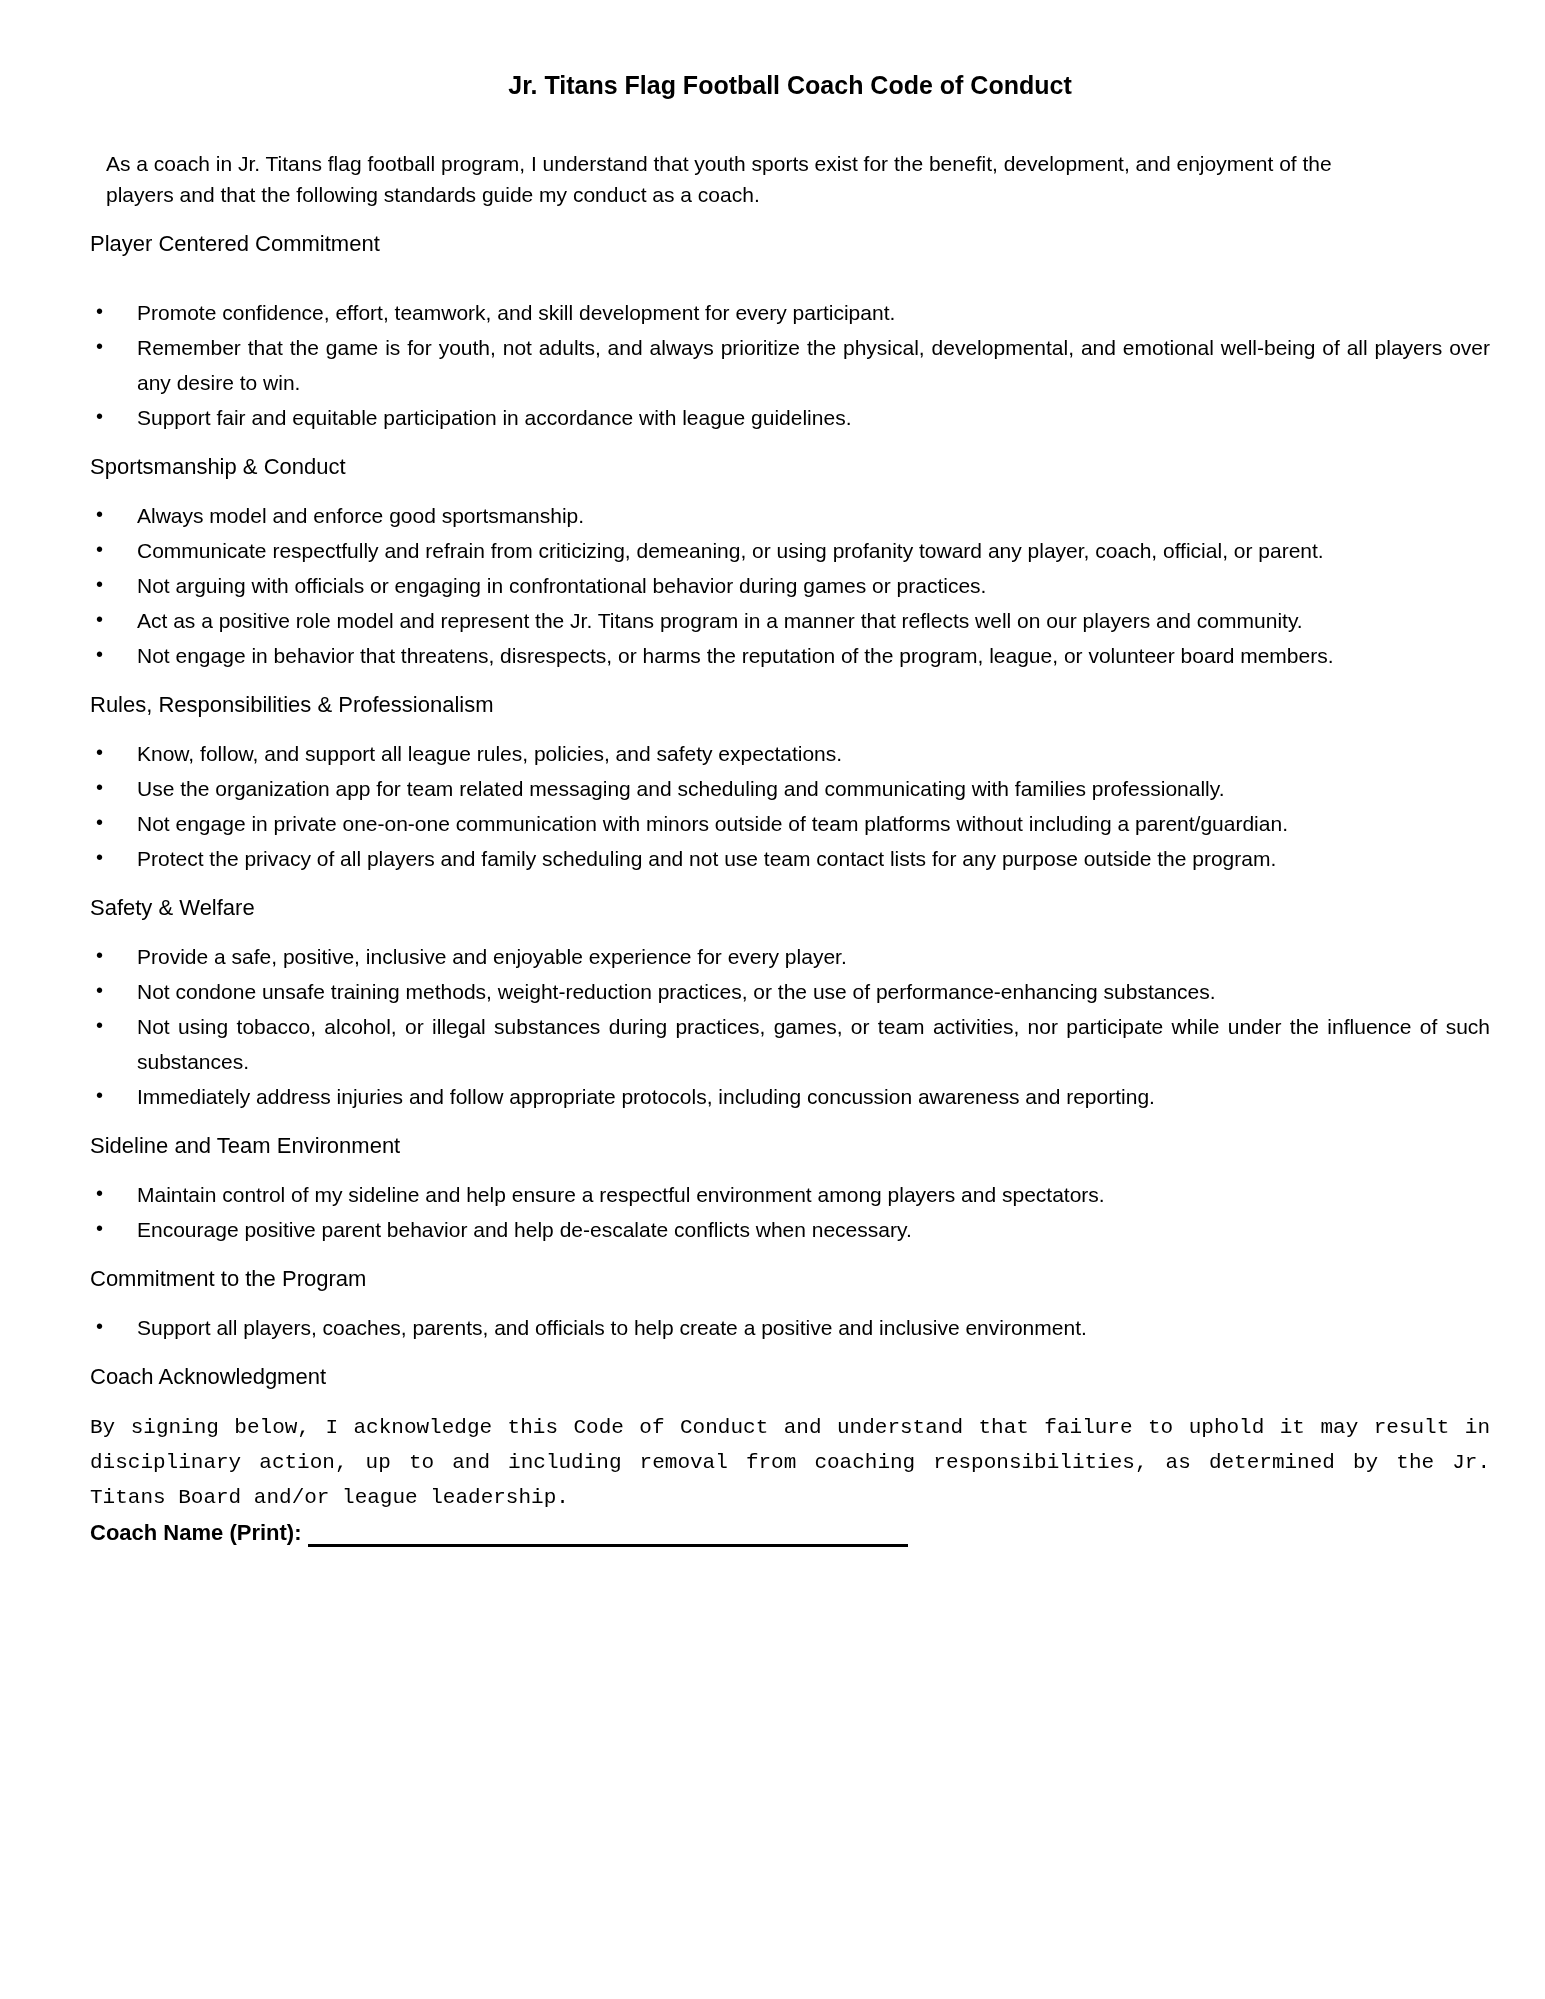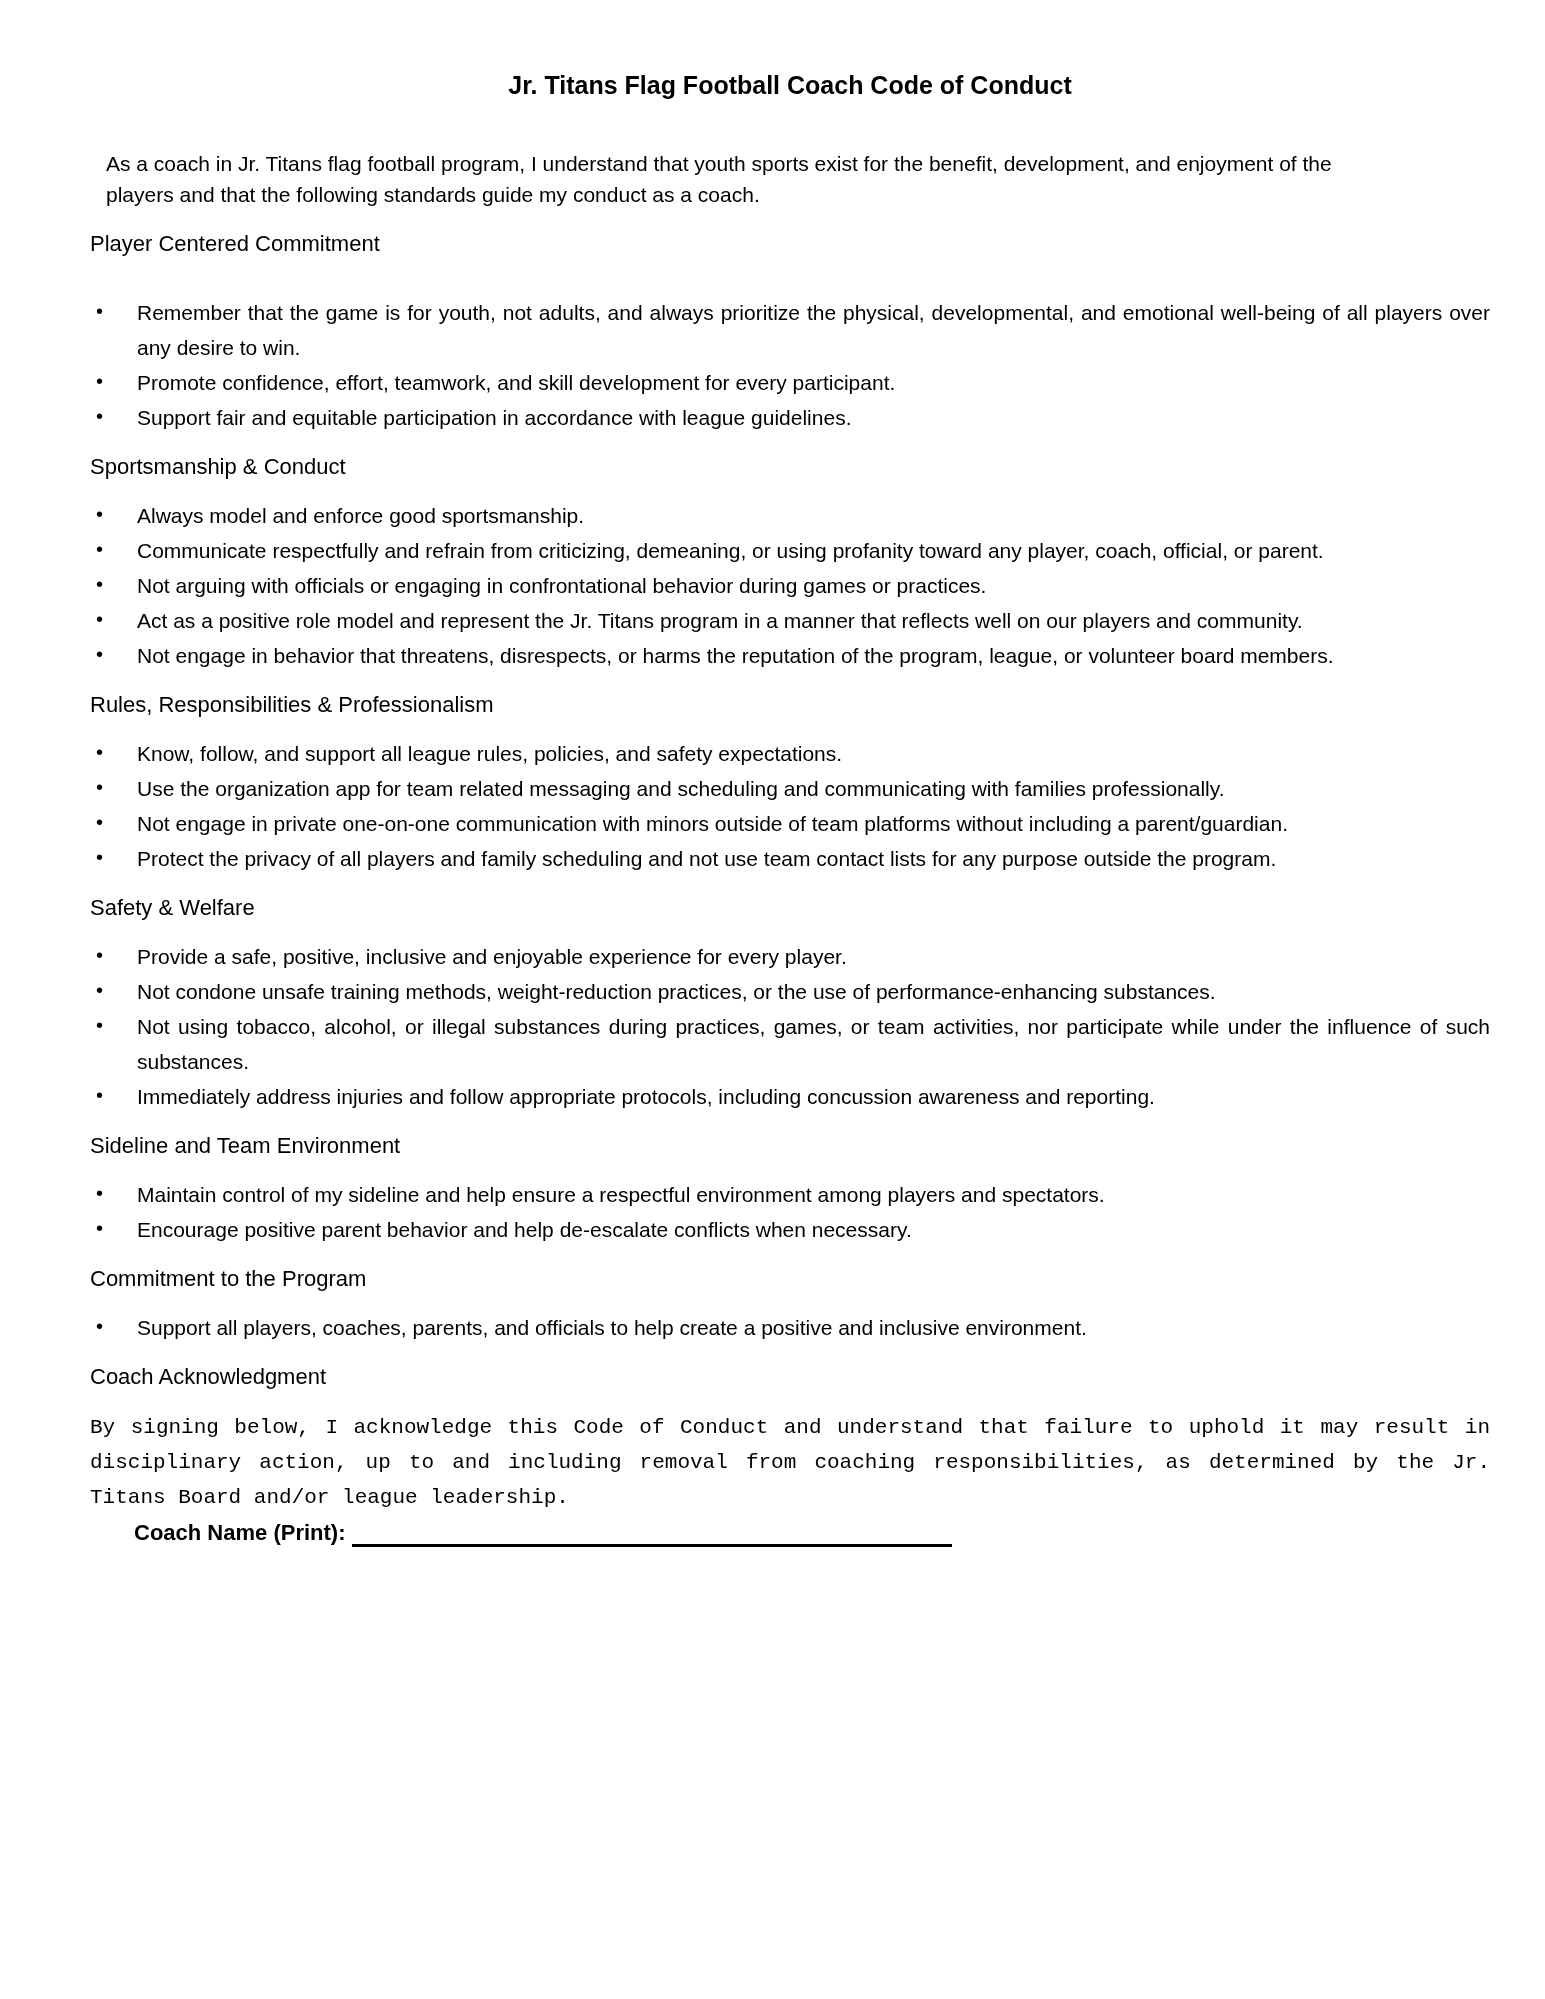--- a/index.html
+++ b/index.html
@@ -62,21 +62,21 @@
     font-family:Liberation Mono, monospace;
   }
   .sig-block { margin-top:0; }
   .sig-row {
     font-size:22px;
     line-height:35px;
     font-weight:700;
     white-space:nowrap;
     margin-top:13px;
   }
-  .sig-row:first-child { margin-top:0;margin-left:44px; }
+  .sig-row:first-child { margin-top:0; }
   .uline {
     display:inline-block;
     height:14px;
     border-bottom:3px solid #000000;
     margin-left:7px;
     vertical-align:-7px;
   }
   .uline-0 { width:600px; }
   .uline-1 { width:636px; }
   .uline-2 { width:300px; }
@@ -87,22 +87,22 @@
 <div class="page">
 
   <h1 class="doc-title">Jr. Titans Flag Football Coach Code of Conduct</h1>
 
   <p class="intro">As a coach in Jr. Titans flag football program, I understand that youth sports exist for the benefit, development, and enjoyment of the players and that the following standards guide my conduct as a coach.</p>
 
   <div id="sections">
   <section>
     <h2 class="sec-heading">Player Centered Commitment</h2>
     <ul class="bullets">
+          <li class="bullet">Promote confidence, effort, teamwork, and skill development for every participant.</li>
           <li class="bullet">Remember that the game is for youth, not adults, and always prioritize the physical, developmental, and emotional well-being of all players over any desire to win.</li>
-          <li class="bullet">Promote confidence, effort, teamwork, and skill development for every participant.</li>
           <li class="bullet">Support fair and equitable participation in accordance with league guidelines.</li>
         </ul>
   </section>
 
   <section>
     <h2 class="sec-heading">Sportsmanship &amp; Conduct</h2>
     <ul class="bullets">
           <li class="bullet">Always model and enforce good sportsmanship.</li>
           <li class="bullet">Communicate respectfully and refrain from criticizing, demeaning, or using profanity toward any player, coach, official, or parent.</li>
           <li class="bullet">Not arguing with officials or engaging in confrontational behavior during games or practices.</li>

